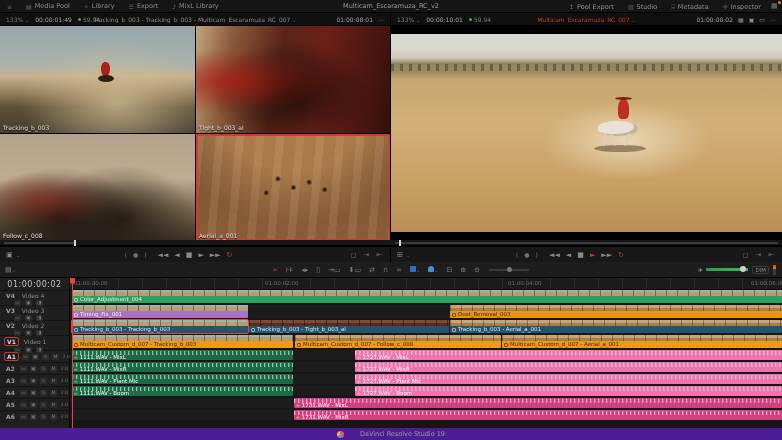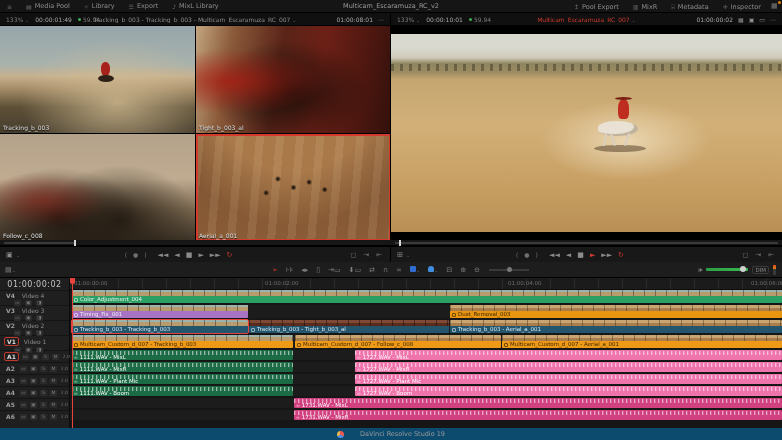--- a/index.html
+++ b/index.html
@@ -145,21 +145,21 @@
   .clip.a { height:10px; }
   .clip.a .wv { position:absolute; left:0; right:0; top:1px; height:4px;
     background:repeating-linear-gradient(90deg, rgba(255,255,255,.55) 0 1px, rgba(255,255,255,.18) 1px 2px, transparent 2px 4px); }
   .clip.a .al { position:absolute; left:2px; bottom:0; font-size:5.5px; color:#fff; white-space:nowrap; display:flex; gap:2px; align-items:center; }
   .lnk { font-size:4.5px; opacity:.8; }
   .playhead { position:absolute; left:2px; top:0; bottom:0; width:1px; background:#e8423c; z-index:6; }
   .ph-top { position:absolute; left:0px; top:0; width:5px; height:7px; background:#e8423c; z-index:7;
             clip-path:polygon(0 0,100% 0,100% 60%,50% 100%,0 60%); }
 
   
-  .statusbar { position:absolute; left:0; top:428px; width:782px; height:12px; background:#0c4a6e;
+  .statusbar { position:absolute; left:0; top:428px; width:782px; height:12px; background:#4c1d95;
                display:flex; align-items:center; justify-content:center; gap:16px; font-size:6.5px; color:#9a9a9a; }
   .logo { width:7px; height:7px; background:conic-gradient(#e85a4f 0 33%, #4f8fe8 33% 66%, #e8b54f 66% 100%); border-radius:50%; }
 </style>
 </head>
 <body>
 
 <div class="app">
 
   <div class="topbar">
     <div class="tb-group">
@@ -184,21 +184,21 @@
         </span>
     </div>
     <span class="tb-title">Multicam_Escaramuza_RC_v2</span>
     <div class="tb-right">
       <span class="tb-btn">
           <span class="tb-ic">↥</span>
           <span>Pool Export</span>
         </span>
       <span class="tb-btn">
           <span class="tb-ic">▥</span>
-          <span>MixR</span>
+          <span>Studio</span>
         </span>
       <span class="tb-btn">
           <span class="tb-ic">⌸</span>
           <span>Metadata</span>
         </span>
       <span class="tb-btn">
           <span class="tb-ic">✛</span>
           <span>Inspector</span>
         </span>
     </div>

